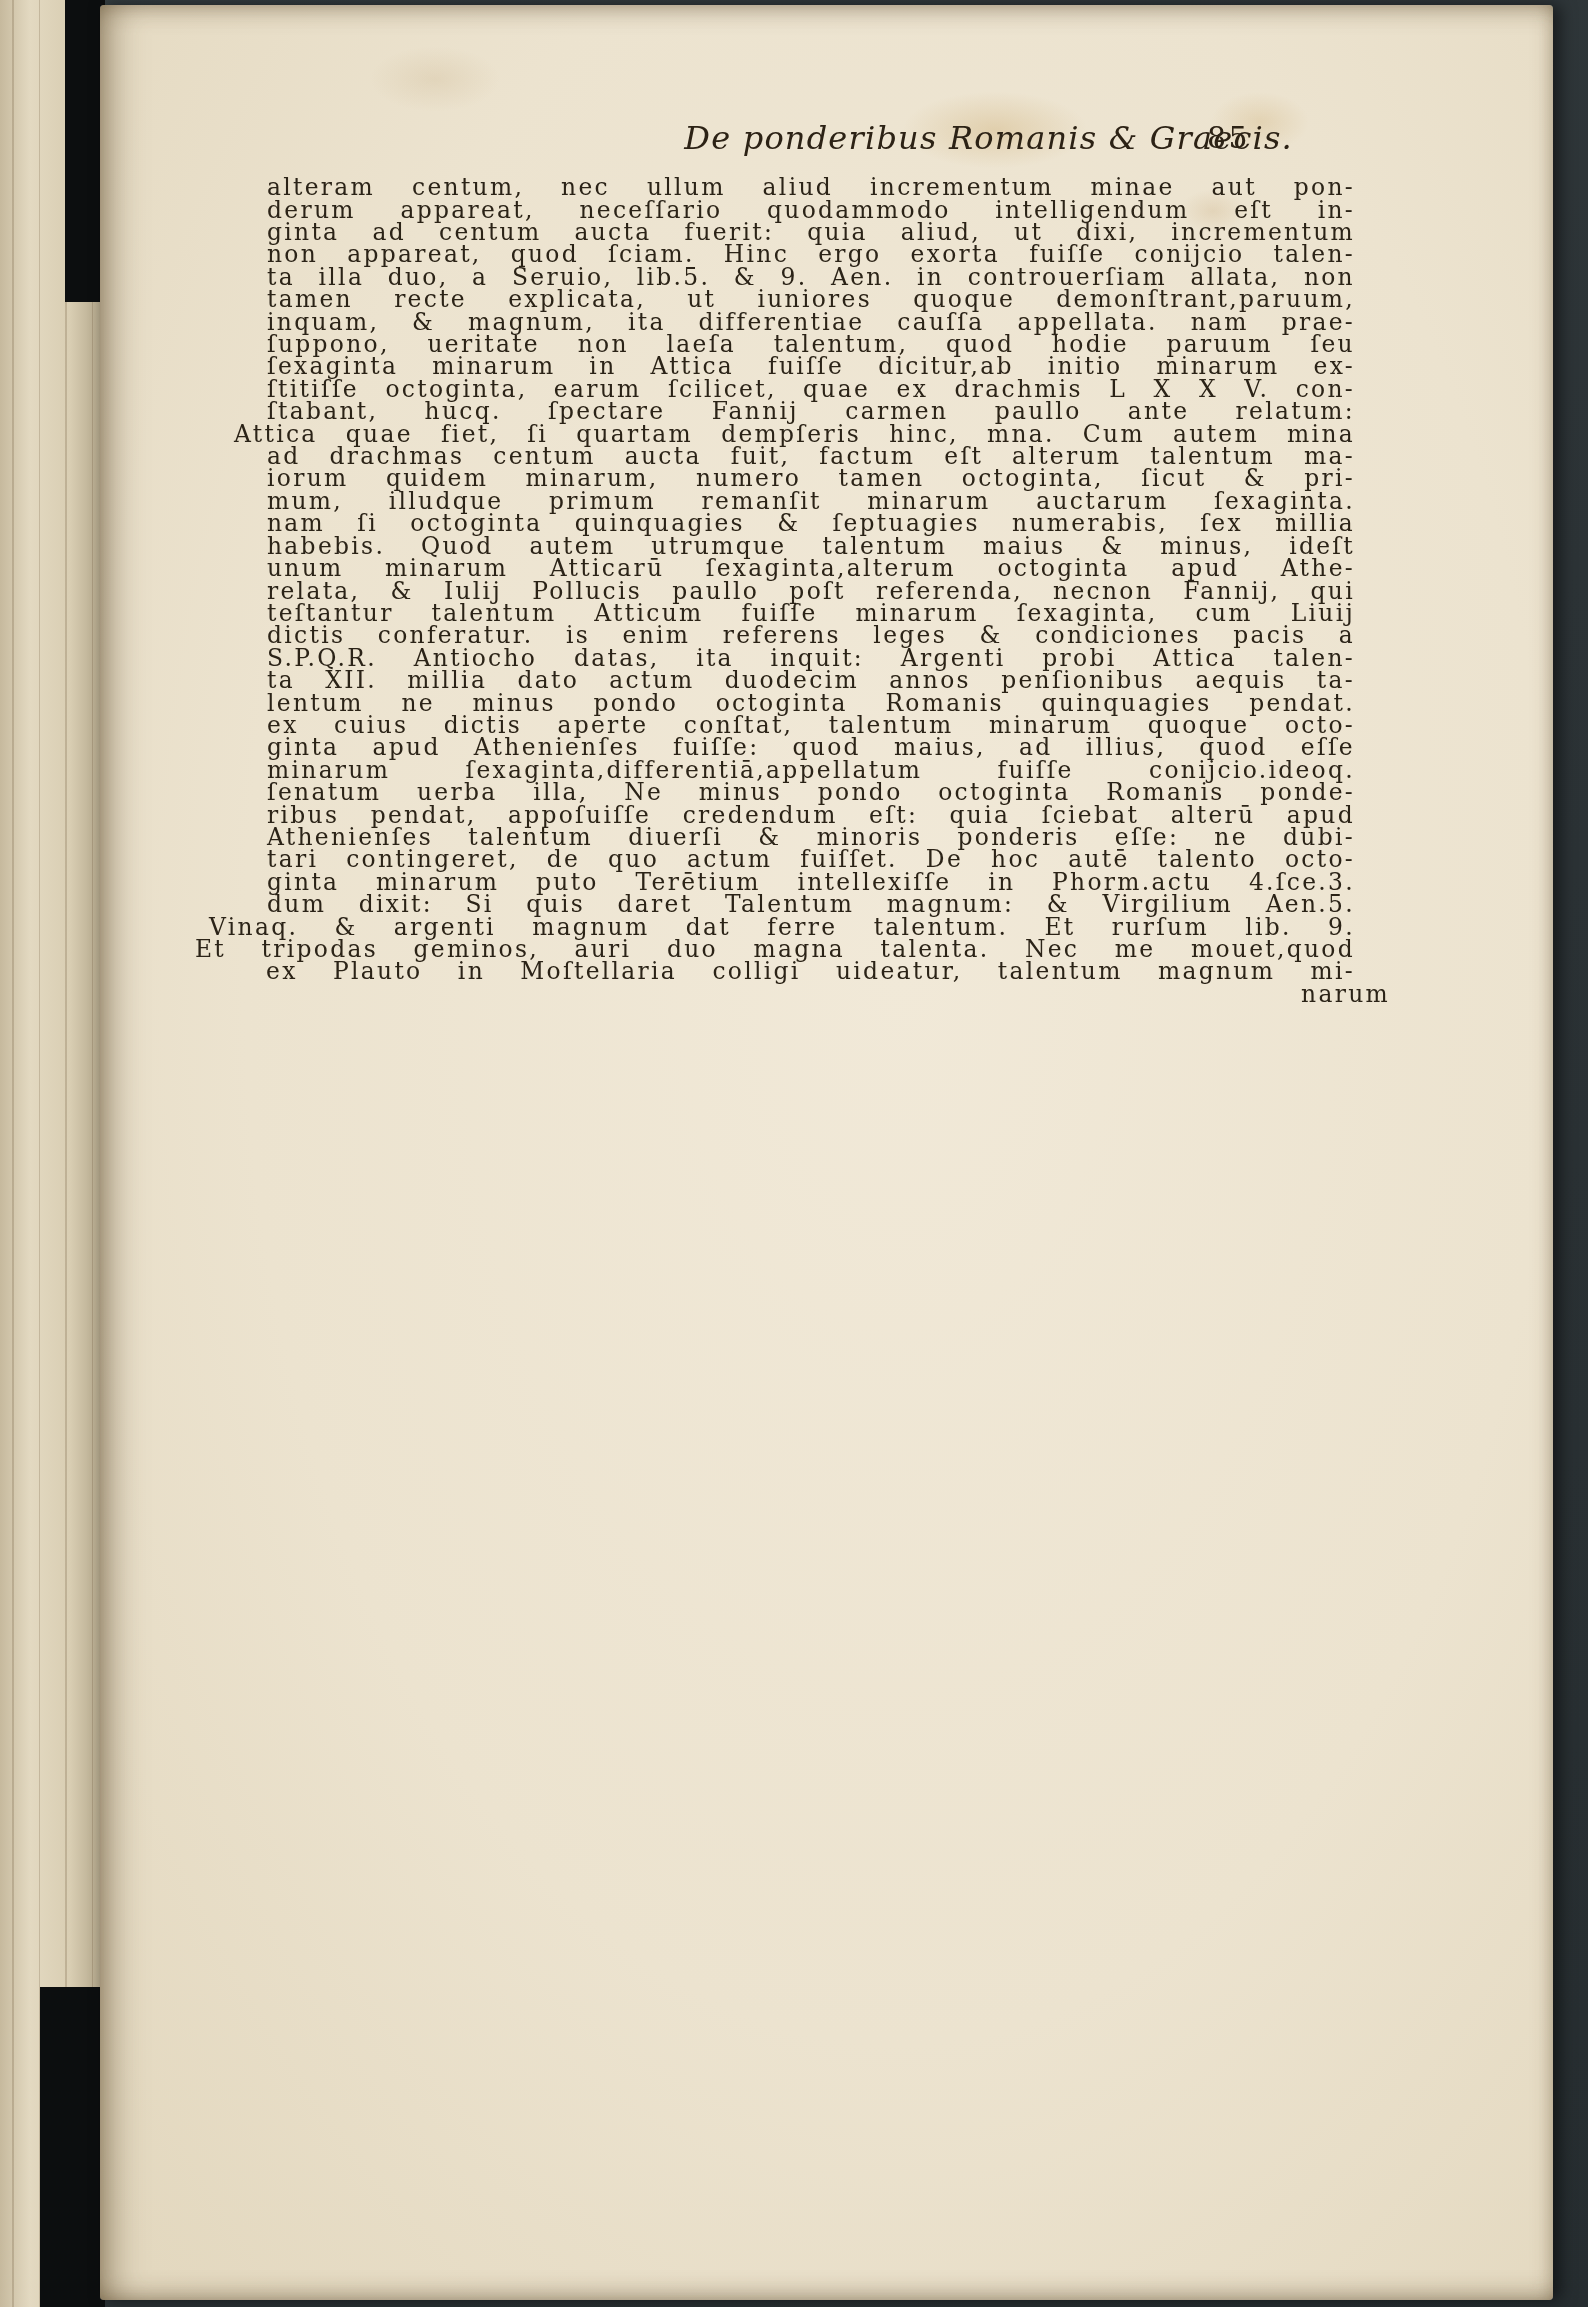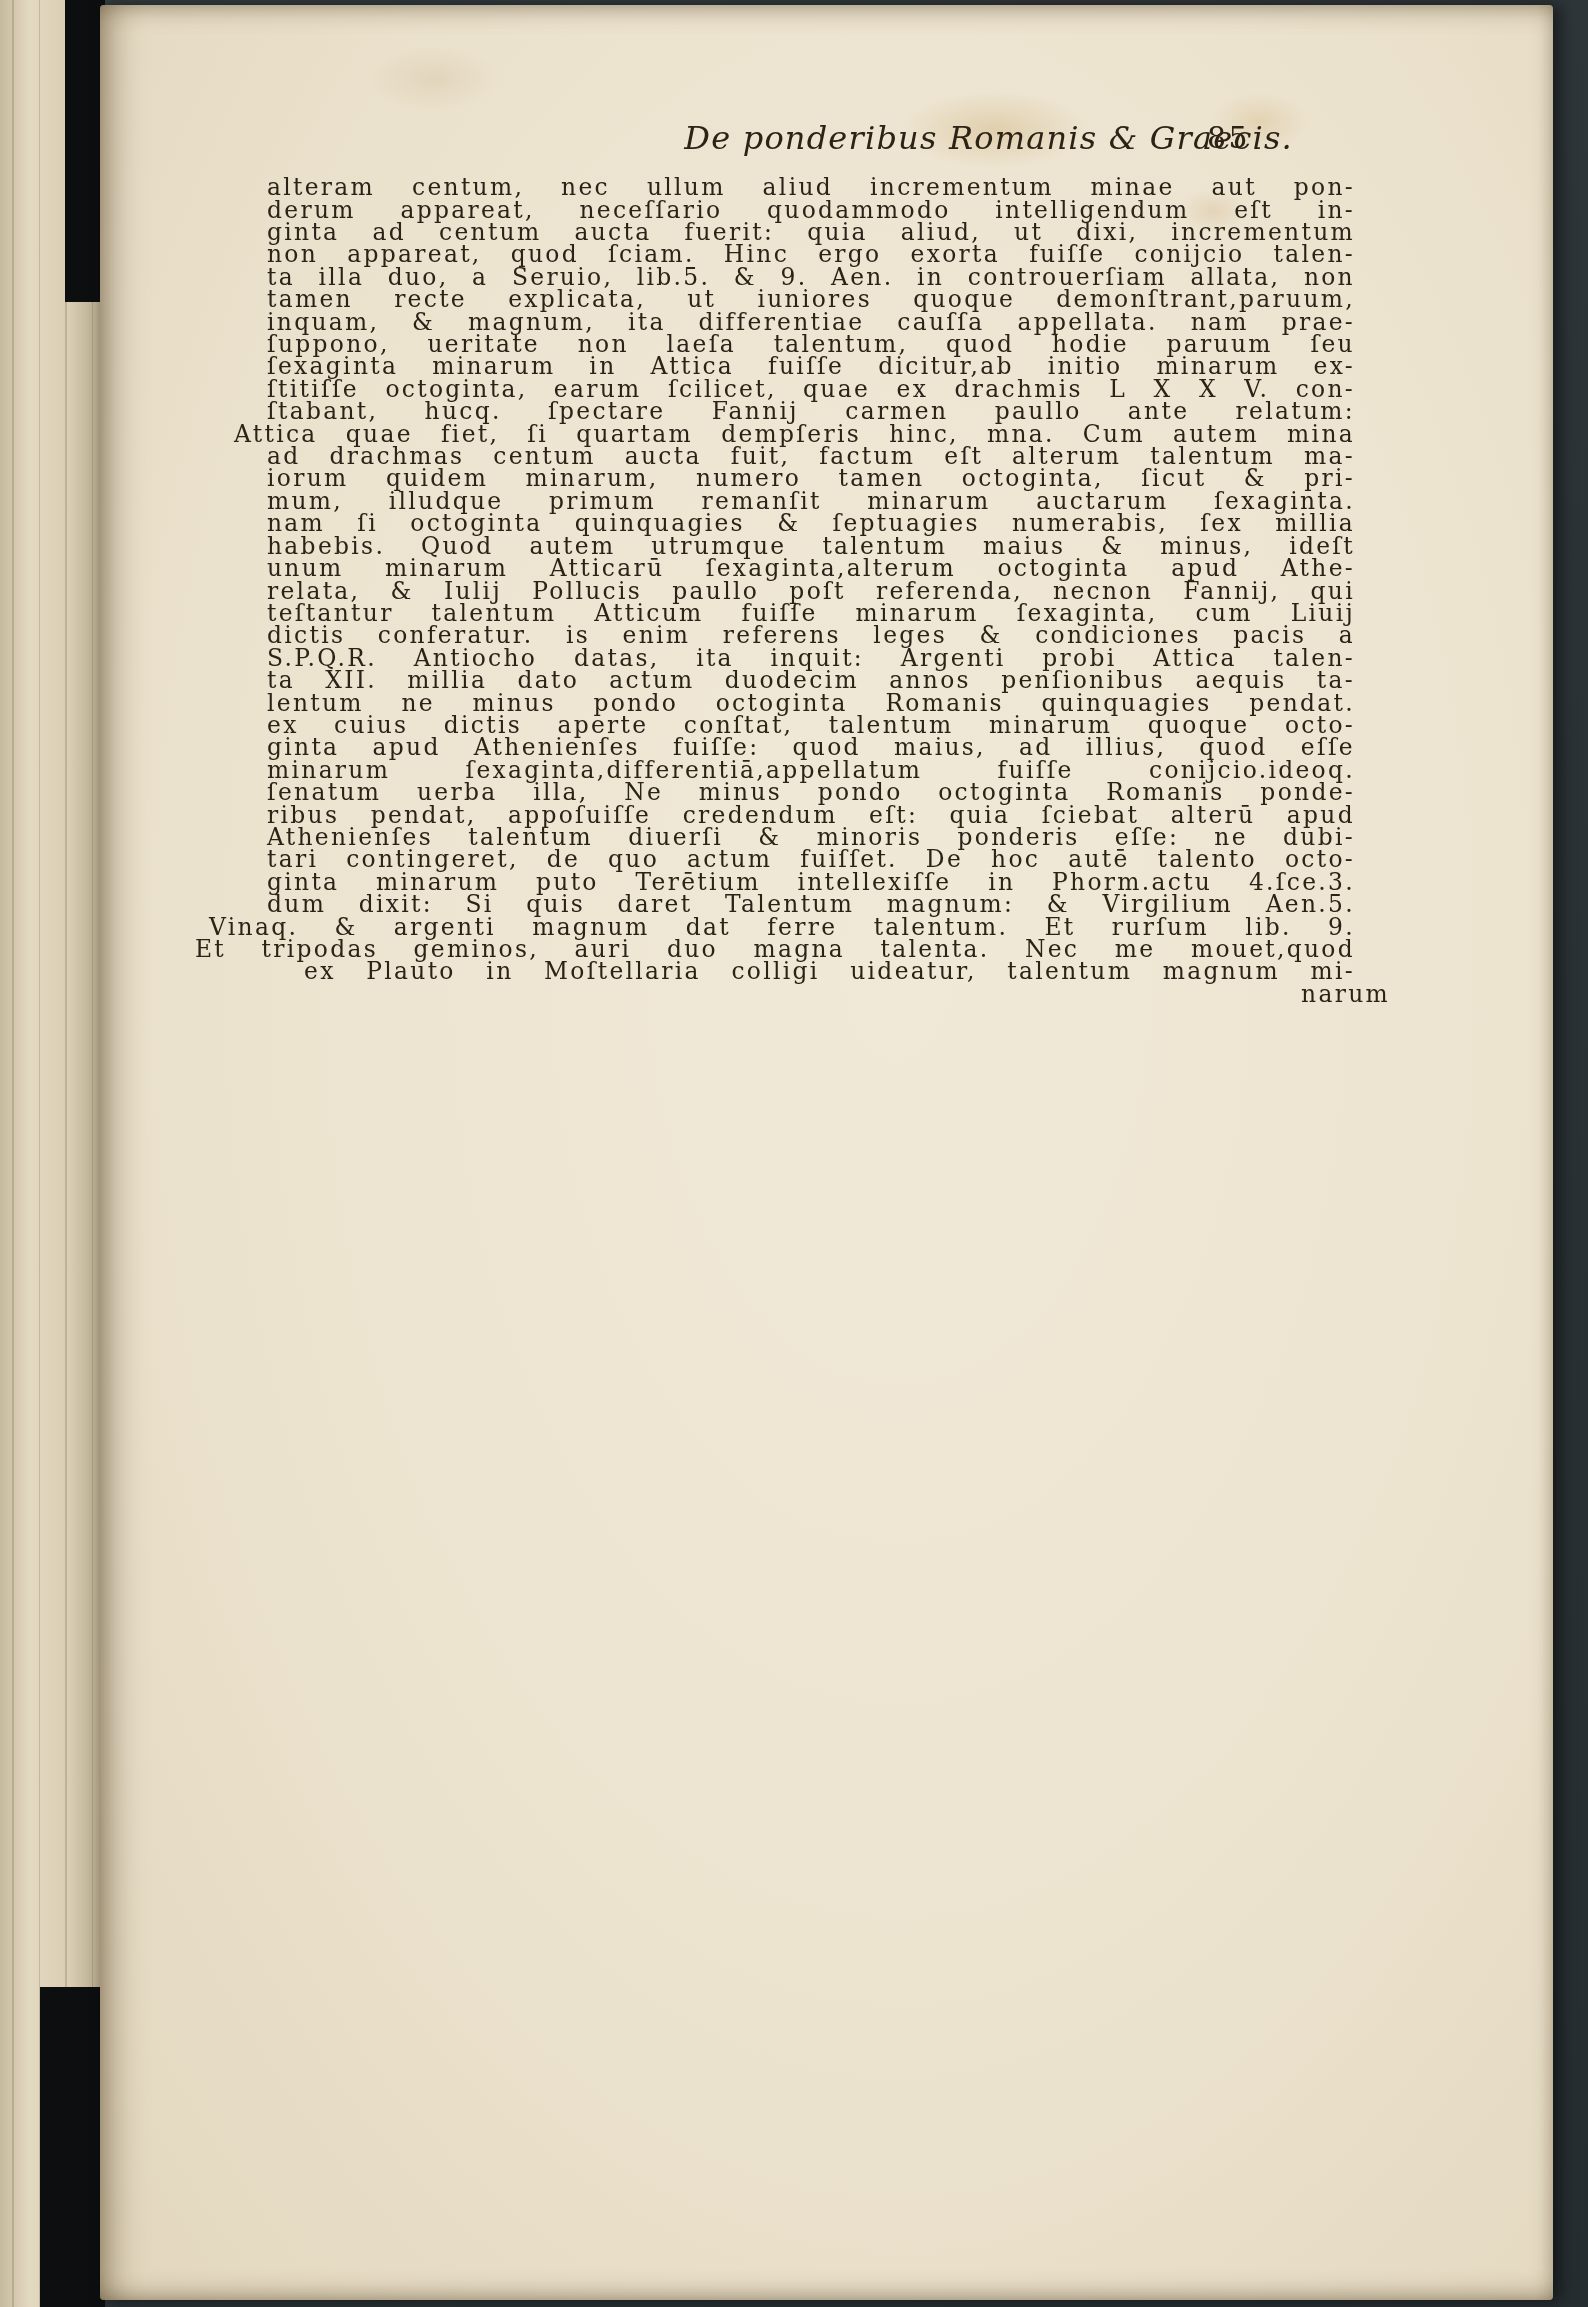--- a/index.html
+++ b/index.html
@@ -63,21 +63,21 @@
     color: #2b2317;
   }
   .line {
     text-align: justify;
     text-align-last: justify;
     margin-left: 72px;
   }
   .line.v1 { margin-left: 39px; }
   .line.v2 { margin-left: 14px; }
   .line.v3 { margin-left: 0px; }
-  .line.i1 { margin-left: 109px; }
+  .line.i1 { margin-left: 71px; }
   .line.catchword {
     text-align: left; text-align-last: right;
     margin-right: -35px;
   }
 </style>
 </head>
 <body>
 
 <div class="scan">
   <div class="fore-edge"></div>

